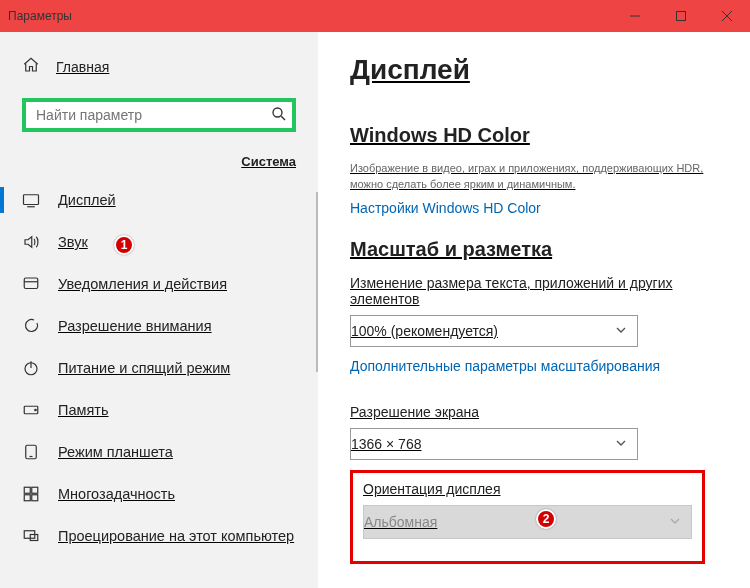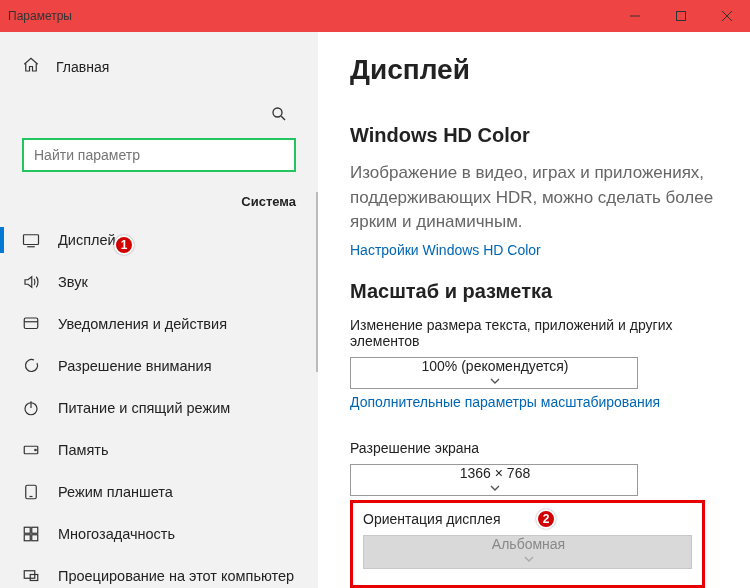--- a/index.html
+++ b/index.html
@@ -3,47 +3,47 @@
 <meta charset="utf-8">
 <style>
 * { margin: 0; padding: 0; box-sizing: border-box; font-family: "Segoe UI", Arial, sans-serif; }
 body { width: 750px; height: 588px; background: #fff; overflow: hidden; position: relative; }
 
 .titlebar { height: 32px; display: flex; align-items: center; padding-left: 8px; background: #ef4444; font-size: 12px; color: #333; }
 .titlebar-spacer { flex: 1; }
 .titlebtn { width: 46px; height: 32px; display: flex; align-items: center; justify-content: center; cursor: pointer; }
 .titlebtn svg { width: 10px; height: 10px; }
 
-.app { display: flex; height: calc(588px - 32px); }
+.app { display: flex; height: calc(588px - 32px); text-decoration: underline; }
 
 .sidebar { width: 318px; background: #f2f2f2; padding: 18px 0 0 0; position: relative; }
 .home-row { display: flex; align-items: center; gap: 16px; padding: 6px 0 6px 22px; margin-bottom: 14px; cursor: pointer; }
 .home-row .lbl { font-size: 14px; color: #222; }
 
 .search-wrap { margin: 0 22px 22px; position: relative; }
-.search { width: 100%; height: 34px; border: 2px solid #22c55e; background: #fff; padding: 0 36px 0 10px; font-size: 14px; outline: none; margin-top: 40px; }
+.search { width: 100%; height: 34px; border: 4px solid #22c55e; background: #fff; padding: 0 36px 0 10px; font-size: 14px; outline: none; }
 .search-ico { position: absolute; right: 8px; top: 7px; width: 18px; height: 18px; color: #333; }
 
 .section-title { font-size: 13px; font-weight: 600; color: #222; padding: 0 22px 10px; text-align: right; }
 
 .nav { list-style: none; }
 .nav li { display: flex; align-items: center; gap: 18px; height: 42px; padding-left: 22px; font-size: 14.5px; color: #222; cursor: pointer; position: relative; }
 .nav li.active::before { content: ""; position: absolute; left: 0; top: 8px; bottom: 8px; width: 4px; background: #0078d4; }
 .nav .ico { width: 18px; height: 18px; display: flex; align-items: center; justify-content: center; color: #333; }
 
 .divider { position: absolute; right: 0; top: 160px; width: 2px; height: 180px; background: #bbb; }
 
 .content { flex: 1; padding: 22px 32px 0 32px; overflow: hidden; position: relative; }
 .h1 { font-size: 28px; font-weight: 600; color: #222; margin-bottom: 38px; }
 .h2 { font-size: 20px; font-weight: 600; color: #222; margin: 0 0 14px; }
-.desc { font-size: 17px; color: #666; line-height: 1.45; margin-bottom: 6px; }
+.desc { font-size: 11px; color: #666; line-height: 1.45; margin-bottom: 6px; }
 .link { font-size: 14px; color: #0066b4; cursor: pointer; display: inline-block; margin-bottom: 22px; }
 .field-label { font-size: 14px; color: #222; margin-bottom: 8px; margin-top: 8px; }
 
-.select { width: 288px; height: 32px; border: 1px solid #999; background: #fff; display: flex; align-items: center; justify-content: space-between; padding: 0 10px 0 12px; font-size: 14px; color: #222; cursor: pointer; margin-bottom: 4px; flex-direction: column; }
+.select { width: 288px; height: 32px; border: 1px solid #999; background: #fff; display: flex; align-items: center; justify-content: space-between; padding: 0 10px 0 0; font-size: 14px; color: #222; cursor: pointer; margin-bottom: 10px; }
 .select .chev { color: #555; }
 
 .red-box { border: 3px solid #e60000; padding: 8px 10px 12px; margin-top: 4px; width: 355px; }
 .red-box .field-label { margin-top: 0; }
 .select.disabled { background: #d9d9d9; border-color: #c8c8c8; color: #888; width: 100%; height: 34px; }
 .select.disabled .chev { color: #aaa; }
 
 .badge { position: absolute; width: 20px; height: 20px; border-radius: 50%; background: #d20000; border: 2px solid #fff; color: #fff; font-size: 12px; font-weight: 700; display: flex; align-items: center; justify-content: center; box-shadow: 0 0 2px rgba(0,0,0,.4); z-index: 10; }
 .badge1 { left: 114px; top: 235px; }
 .badge2 { left: 536px; top: 509px; }

